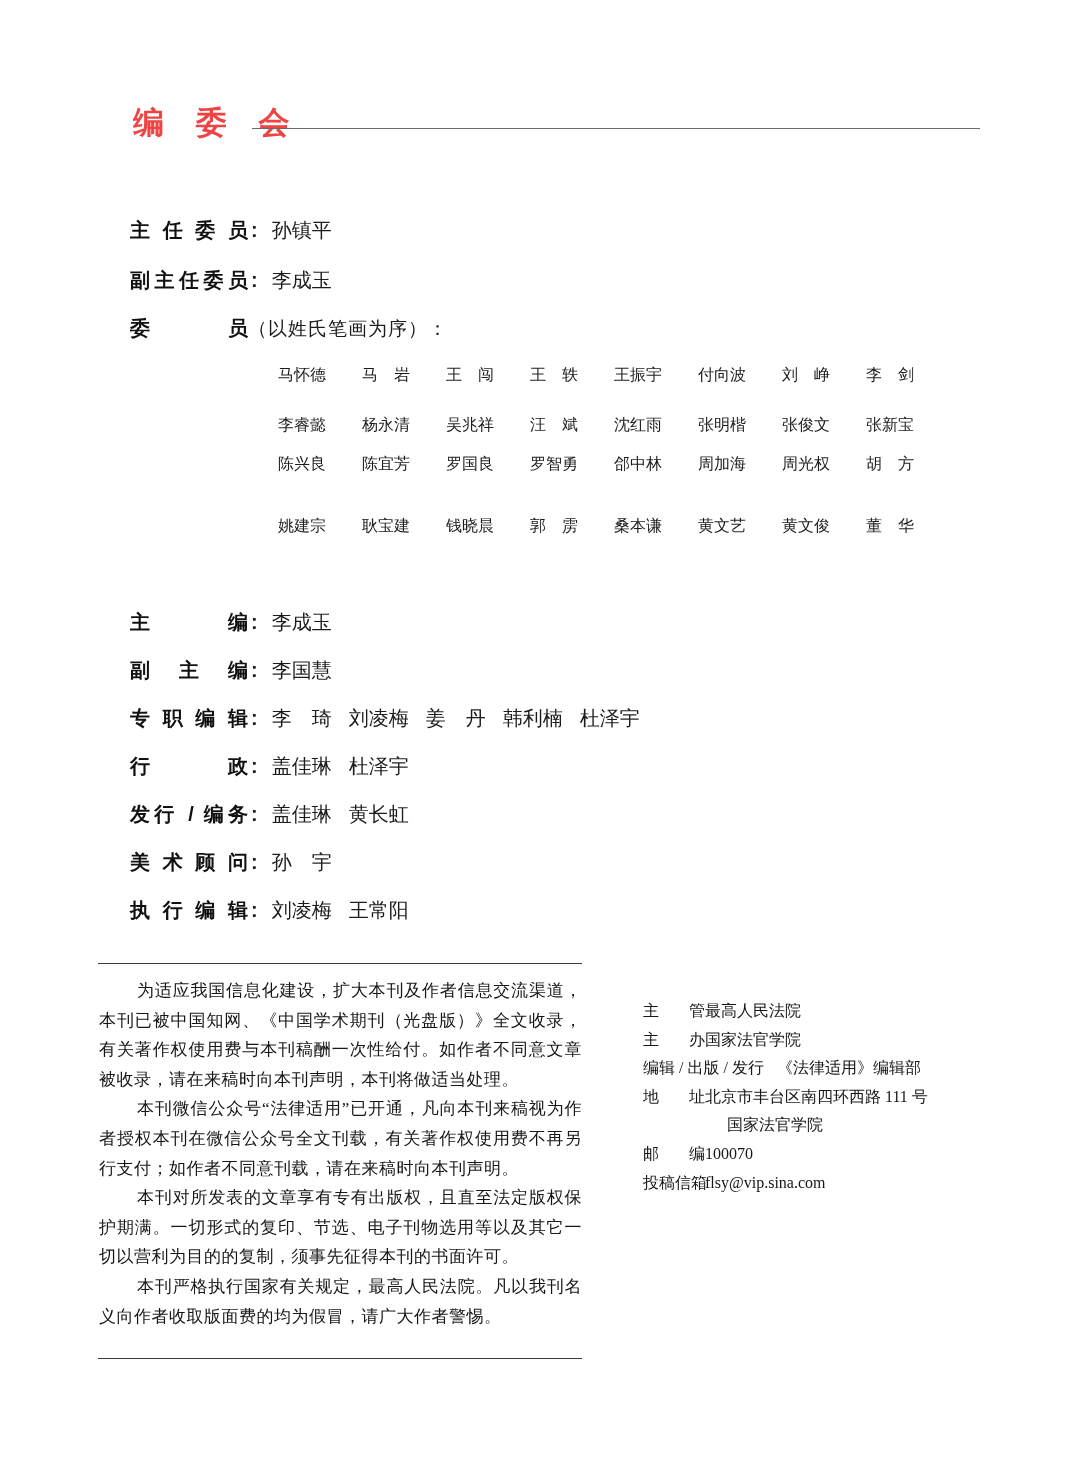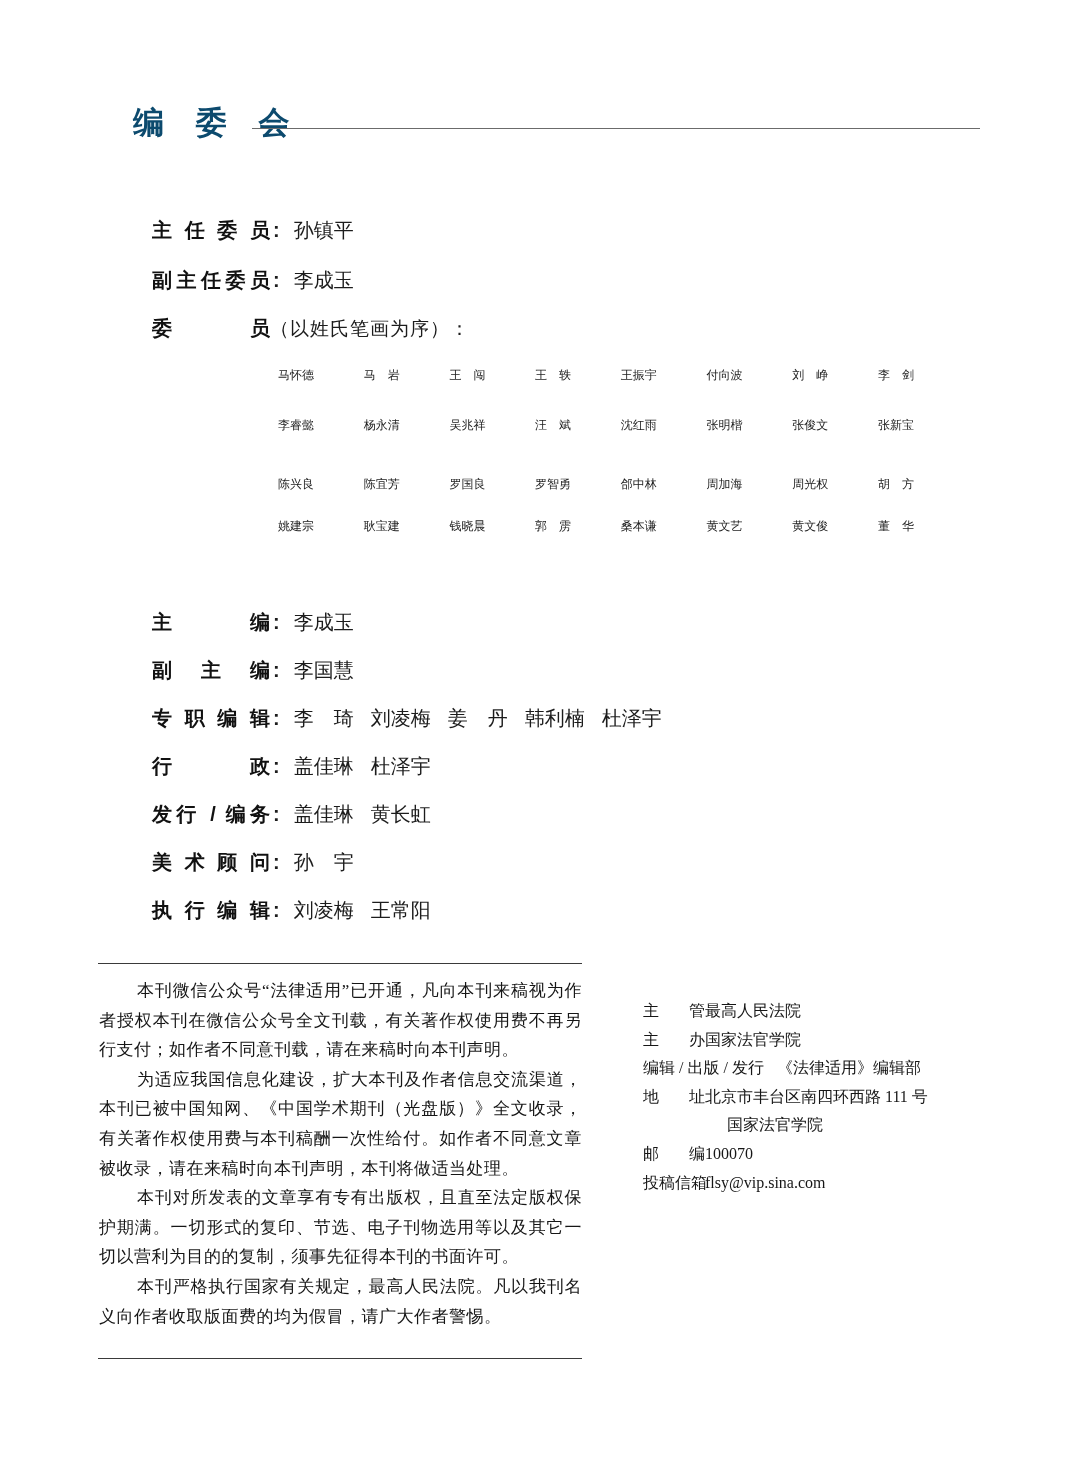--- a/index.html
+++ b/index.html
@@ -5,42 +5,42 @@
   html,body{margin:0;padding:0;background:#ffffff;}
   body{
     width:1080px;height:1478px;position:relative;
     font-family:"Liberation Serif",serif;color:#1c1c1c;
     -webkit-font-smoothing:antialiased;
   }
   
   .page-title{
     position:absolute;left:133px;top:102px;
     font-family:"Liberation Serif",serif;font-weight:bold;
-    font-size:31px;letter-spacing:12px;color:#0c4a6e;white-space:nowrap;
+    font-size:31px;letter-spacing:12px;color:#ef4444;white-space:nowrap;
   }
   .title-rule{position:absolute;left:252px;top:128px;width:728px;height:1px;background:#6b6b6b;}
   
-  .role-row{position:absolute;left:152px;white-space:nowrap;font-size:20px;line-height:26px;}
+  .role-row{position:absolute;left:130px;white-space:nowrap;font-size:20px;line-height:26px;}
   .jlabel{
     display:inline-block;width:118px;vertical-align:baseline;
     text-align:justify;text-align-last:justify;-moz-text-align-last:justify;
     font-family:"Liberation Sans",sans-serif;font-weight:bold;font-size:20px;color:#111;
   }
   .colon{font-family:"Liberation Sans",sans-serif;font-weight:bold;font-size:20px;margin:0 14px 0 3px;}
   .kname{
     display:inline-block;width:3em;vertical-align:baseline;
     text-align:justify;text-align-last:justify;-moz-text-align-last:justify;
     font-family:"Liberation Serif",serif;font-size:20px;margin-right:17px;
   }
   .kname:last-child{margin-right:0;}
   .members-note{font-family:"Liberation Serif",serif;font-size:19px;letter-spacing:1px;text-align:center;}
   
   .member-row{
     position:absolute;left:278px;width:636px;display:flex;justify-content:space-between;
-    font-size:12px;line-height:24px;
+    font-size:16px;line-height:24px;
   }
   .member{
     display:inline-block;width:3em;
     text-align:justify;text-align-last:justify;-moz-text-align-last:justify;
     font-family:"Liberation Serif",serif;
   }
   
   .foot-rule{position:absolute;left:98px;width:484px;height:1px;background:#3a3a3a;}
   .notices{
     position:absolute;left:99px;top:976px;width:483px;
@@ -88,21 +88,21 @@
 <div class="member-row" style="top:413px">
   <span class="member">李睿懿</span>
   <span class="member">杨永清</span>
   <span class="member">吴兆祥</span>
   <span class="member">汪斌</span>
   <span class="member">沈红雨</span>
   <span class="member">张明楷</span>
   <span class="member">张俊文</span>
   <span class="member">张新宝</span>
 </div>
-<div class="member-row" style="top:472px">
+<div class="member-row" style="top:452px">
   <span class="member">陈兴良</span>
   <span class="member">陈宜芳</span>
   <span class="member">罗国良</span>
   <span class="member">罗智勇</span>
   <span class="member">郃中林</span>
   <span class="member">周加海</span>
   <span class="member">周光权</span>
   <span class="member">胡方</span>
 </div>
 <div class="member-row" style="top:514px">
@@ -135,22 +135,22 @@
   <span class="jlabel">美术顾问</span><span class="colon">:</span><span class="kname">孙宇</span>
 </div>
 <div class="role-row" style="top:897px">
   <span class="jlabel">执行编辑</span><span class="colon">:</span><span class="kname">刘凌梅</span><span class="kname">王常阳</span>
 </div>
 
 <div class="foot-rule" style="top:963px"></div>
 <div class="foot-rule" style="top:1358px"></div>
 
 <div class="notices">
+  <p>为适应我国信息化建设，扩大本刊及作者信息交流渠道，本刊已被中国知网、《中国学术期刊（光盘版）》全文收录，有关著作权使用费与本刊稿酬一次性给付。如作者不同意文章被收录，请在来稿时向本刊声明，本刊将做适当处理。</p>
   <p>本刊微信公众号“法律适用”已开通，凡向本刊来稿视为作者授权本刊在微信公众号全文刊载，有关著作权使用费不再另行支付；如作者不同意刊载，请在来稿时向本刊声明。</p>
-  <p>为适应我国信息化建设，扩大本刊及作者信息交流渠道，本刊已被中国知网、《中国学术期刊（光盘版）》全文收录，有关著作权使用费与本刊稿酬一次性给付。如作者不同意文章被收录，请在来稿时向本刊声明，本刊将做适当处理。</p>
   <p>本刊对所发表的文章享有专有出版权，且直至法定版权保护期满。一切形式的复印、节选、电子刊物选用等以及其它一切以营利为目的的复制，须事先征得本刊的书面许可。</p>
   <p>本刊严格执行国家有关规定，最高人民法院。凡以我刊名义向作者收取版面费的均为假冒，请广大作者警惕。</p>
 </div>
 
 <div class="pub-info">
   <div class="pub-row">
     <span class="pub-label">主管</span>
     <span class="pub-value">最高人民法院</span>
   </div>
   <div class="pub-row">

